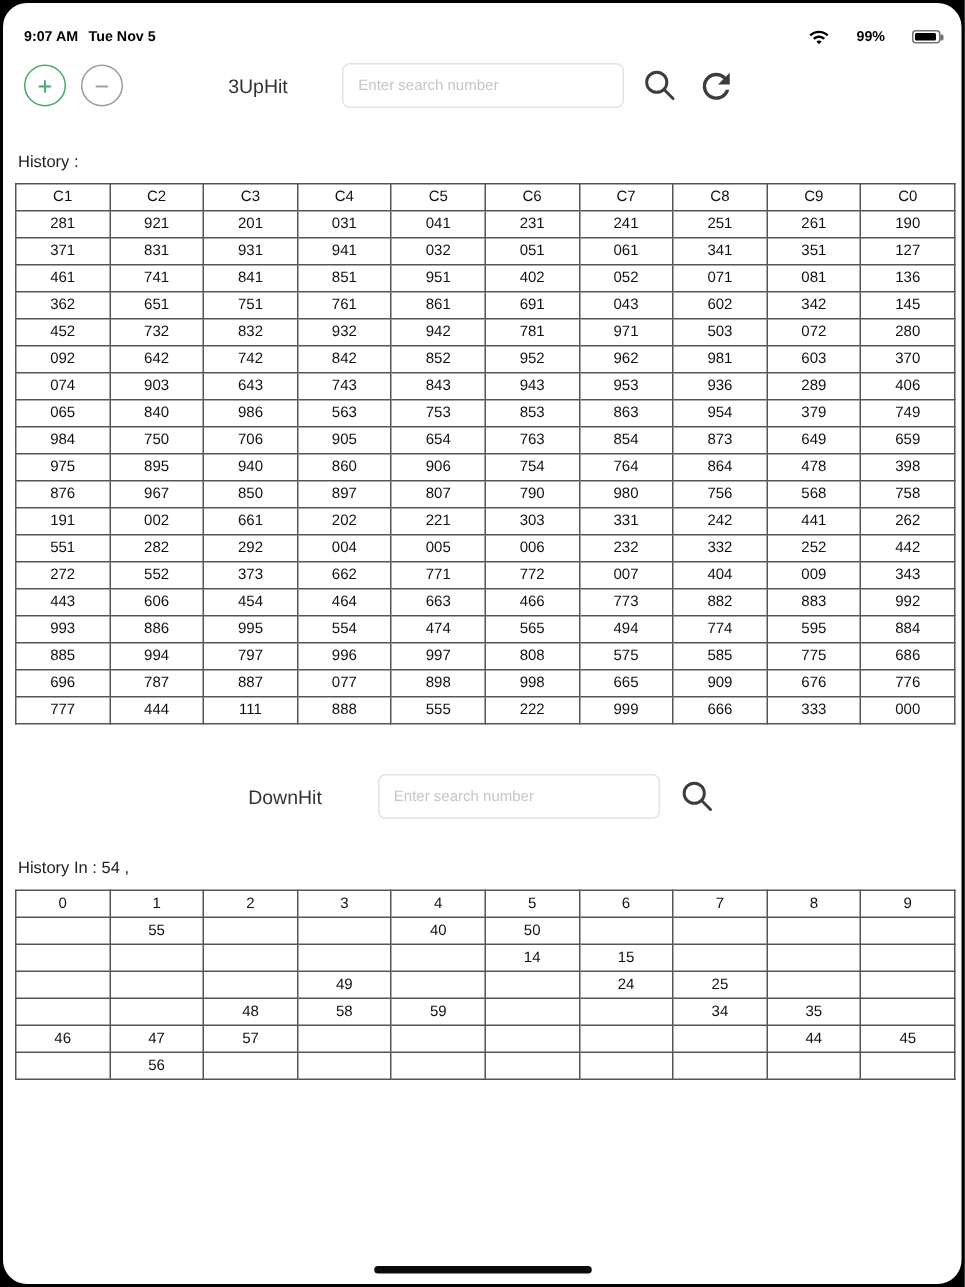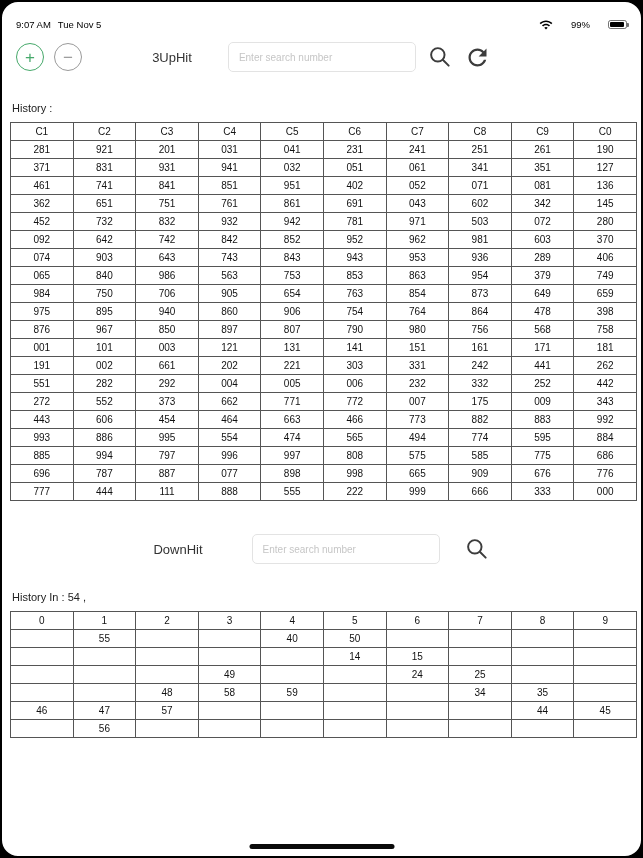--- a/index.html
+++ b/index.html
@@ -8,21 +8,21 @@
     --icon-dark:#3c3c3c;
   }
   *{box-sizing:border-box;}
   html,body{margin:0;padding:0;background:#000;font-family:"Liberation Sans",sans-serif;}
   .screen{
     width:643px;height:858px;margin:0 auto;background:#fff;
     border:2px solid #000;border-radius:18px;position:relative;overflow:hidden;
   }
   
   .status-bar{display:flex;justify-content:space-between;align-items:center;
-    padding:22px 14px 0 14px;height:20px;font-size:9.5px;font-weight:400;color:#000;}
+    padding:22px 14px 0 14px;height:20px;font-size:9.5px;font-weight:700;color:#000;}
   .status-left{display:flex;gap:7px;}
   .status-right{display:flex;align-items:center;gap:18px;}
   .battery{width:19px;height:9px;border:1px solid rgba(0,0,0,.55);border-radius:2.5px;position:relative;}
   .battery-level{position:absolute;top:1px;left:1px;bottom:1px;right:2px;background:#000;border-radius:1px;}
   .battery::after{content:"";position:absolute;right:-3px;top:2.5px;width:2px;height:4px;
     background:rgba(0,0,0,.55);border-radius:0 1px 1px 0;}
   
   .toolbar{position:relative;height:46px;margin-top:10px;display:flex;align-items:center;
     justify-content:center;gap:11px;}
   .circle-btn{width:28px;height:28px;border-radius:50%;background:#fff;display:flex;
@@ -34,21 +34,21 @@
     padding:0 10px;font-size:10px;color:#333;outline:none;font-family:inherit;background:#fff;margin-left:25px;}
   .search-input::placeholder{color:#c6c6c6;}
   .icon-btn{background:none;border:none;padding:0;cursor:pointer;display:flex;align-items:center;color:var(--icon-dark);}
   
   .label-row{margin:22px 10px 8px 10px;font-size:11px;color:#222;}
   
   table.grid{border-collapse:collapse;width:627px;margin:0 8px;table-layout:fixed;}
   .grid th,.grid td{border:1px solid #555;height:18px;font-size:10px;font-weight:400;
     text-align:center;color:#111;padding:0;white-space:nowrap;}
   
-  .downhit-row{display:flex;align-items:center;justify-content:center;gap:24px;margin-top:30px;height:36px;}
+  .downhit-row{display:flex;align-items:center;justify-content:center;gap:12px;margin-top:30px;height:36px;}
   .history-in{margin:24px 10px 8px 10px;font-size:11px;color:#222;}
   .home-indicator{position:absolute;bottom:7px;left:50%;transform:translateX(-50%);
     width:145px;height:5px;border-radius:3px;background:#0a0a0a;cursor:grab;}
 </style>
 </head>
 <body>
 
 <div class="screen">
 
   <div class="status-bar">
@@ -236,32 +236,20 @@
           <td>850</td>
           <td>897</td>
           <td>807</td>
           <td>790</td>
           <td>980</td>
           <td>756</td>
           <td>568</td>
           <td>758</td>
         </tr>
         <tr>
-          <td>001</td>
-          <td>101</td>
-          <td>003</td>
-          <td>121</td>
-          <td>131</td>
-          <td>141</td>
-          <td>151</td>
-          <td>161</td>
-          <td>171</td>
-          <td>181</td>
-        </tr>
-        <tr>
           <td>191</td>
           <td>002</td>
           <td>661</td>
           <td>202</td>
           <td>221</td>
           <td>303</td>
           <td>331</td>
           <td>242</td>
           <td>441</td>
           <td>262</td>
@@ -279,21 +267,21 @@
           <td>442</td>
         </tr>
         <tr>
           <td>272</td>
           <td>552</td>
           <td>373</td>
           <td>662</td>
           <td>771</td>
           <td>772</td>
           <td>007</td>
-          <td>175</td>
+          <td>404</td>
           <td>009</td>
           <td>343</td>
         </tr>
         <tr>
           <td>443</td>
           <td>606</td>
           <td>454</td>
           <td>464</td>
           <td>663</td>
           <td>466</td>

